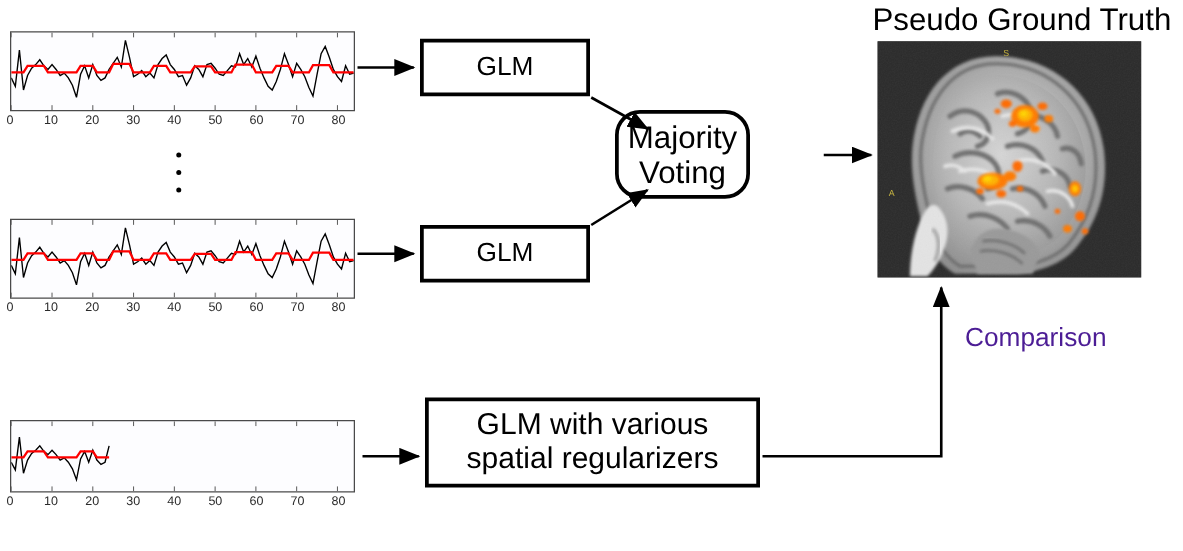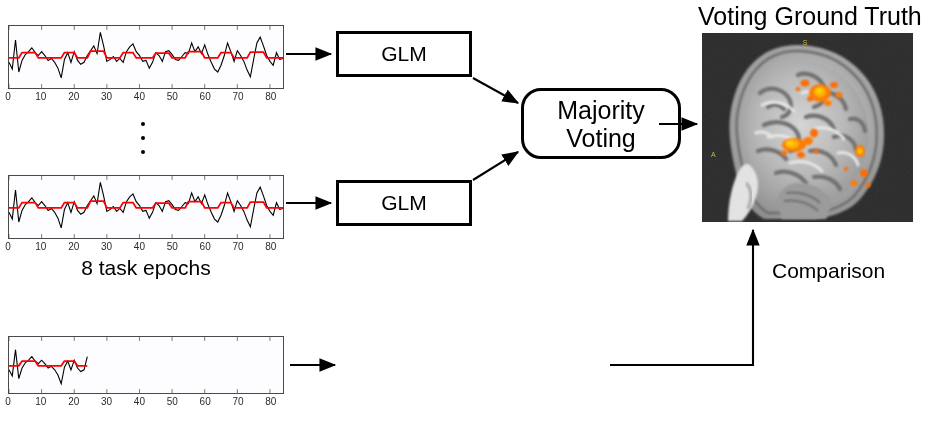--- a/index.html
+++ b/index.html
@@ -113,21 +113,21 @@
     position: absolute;
     font-size: 25px;
     font-family: "Liberation Sans", sans-serif;
     color: #000;
     white-space: nowrap;
   }
   .label-text {
     position: absolute;
     font-size: 21px;
     font-family: "Liberation Sans", sans-serif;
-    color: #000000;
+    color: #4c1d95;
     white-space: nowrap;
   }
 </style>
 </head>
 <body>
 
 <div id="stage">
 
   <div class="plot" id="plot-top" style="left:8px; top:25px; width:276px; height:64px;">
     <svg viewBox="0 0 276 64" preserveAspectRatio="none">
@@ -204,21 +204,20 @@
       <span class="tick-label" style="left: 32.8571px;">10</span>
       <span class="tick-label" style="left: 65.7143px;">20</span>
       <span class="tick-label" style="left: 98.5714px;">30</span>
       <span class="tick-label" style="left: 131.429px;">40</span>
       <span class="tick-label" style="left: 164.286px;">50</span>
       <span class="tick-label" style="left: 197.143px;">60</span>
       <span class="tick-label" style="left: 230px;">70</span>
       <span class="tick-label" style="left: 262.857px;">80</span>
     </div>
 
-  <div class="caption" style="left:8px; top:256px; width:276px;">8 task epochs</div>
 
   <div class="plot" id="plot-low" style="left:8px; top:336px; width:276px; height:58px;">
     <svg viewBox="0 0 276 58" preserveAspectRatio="none">
       <g id="ticks-low">
           <line x1="0" x2="0" y1="58" y2="54" stroke="#555" stroke-width="0.8"></line>
           <line x1="0" x2="0" y1="0" y2="4" stroke="#555" stroke-width="0.8"></line>
           <line x1="32.857142857142854" x2="32.857142857142854" y1="58" y2="54" stroke="#555" stroke-width="0.8"></line>
           <line x1="32.857142857142854" x2="32.857142857142854" y1="0" y2="4" stroke="#555" stroke-width="0.8"></line>
           <line x1="65.71428571428571" x2="65.71428571428571" y1="58" y2="54" stroke="#555" stroke-width="0.8"></line>
           <line x1="65.71428571428571" x2="65.71428571428571" y1="0" y2="4" stroke="#555" stroke-width="0.8"></line>
@@ -249,25 +248,27 @@
       <span class="tick-label" style="left: 197.143px;">60</span>
       <span class="tick-label" style="left: 230px;">70</span>
       <span class="tick-label" style="left: 262.857px;">80</span>
     </div>
 
 
   <div class="box big" style="left:336px; top:31px; width:136px; height:46px;">GLM</div>
 
   <div class="box big" style="left:336px; top:180px; width:136px; height:46px;">GLM</div>
 
-  <div class="box med" style="left:521px; top:88px; width:160px; height:71px;border-radius:20px;">Majority
+  <div class="box med" style="left:492px; top:88px; width:108px; height:71px;border-radius:20px;">Majority
 Voting</div>
 
-
-  <div class="title-text" style="left:698px; top:2px;">Voting Ground Truth</div>
+  <div class="box wide" style="left:340px; top:318px; width:268px; height:72px;">GLM with various
+spatial regularizers</div>
+
+  <div class="title-text" style="left:698px; top:2px;">Pseudo Ground Truth</div>
 
   <div class="brain-wrap" style="left:702px; top:33px; width:211px; height:189px;">
     <svg width="211" height="189" viewBox="0 0 211 189">
       <defs>
         <radialGradient id="skullG" cx="50%" cy="45%" r="62%">
           <stop offset="0%" stop-color="#c9c9c9"></stop>
           <stop offset="55%" stop-color="#b2b2b2"></stop>
           <stop offset="100%" stop-color="#8a8a8a"></stop>
         </radialGradient>
         <radialGradient id="brainG" cx="45%" cy="45%" r="60%">

